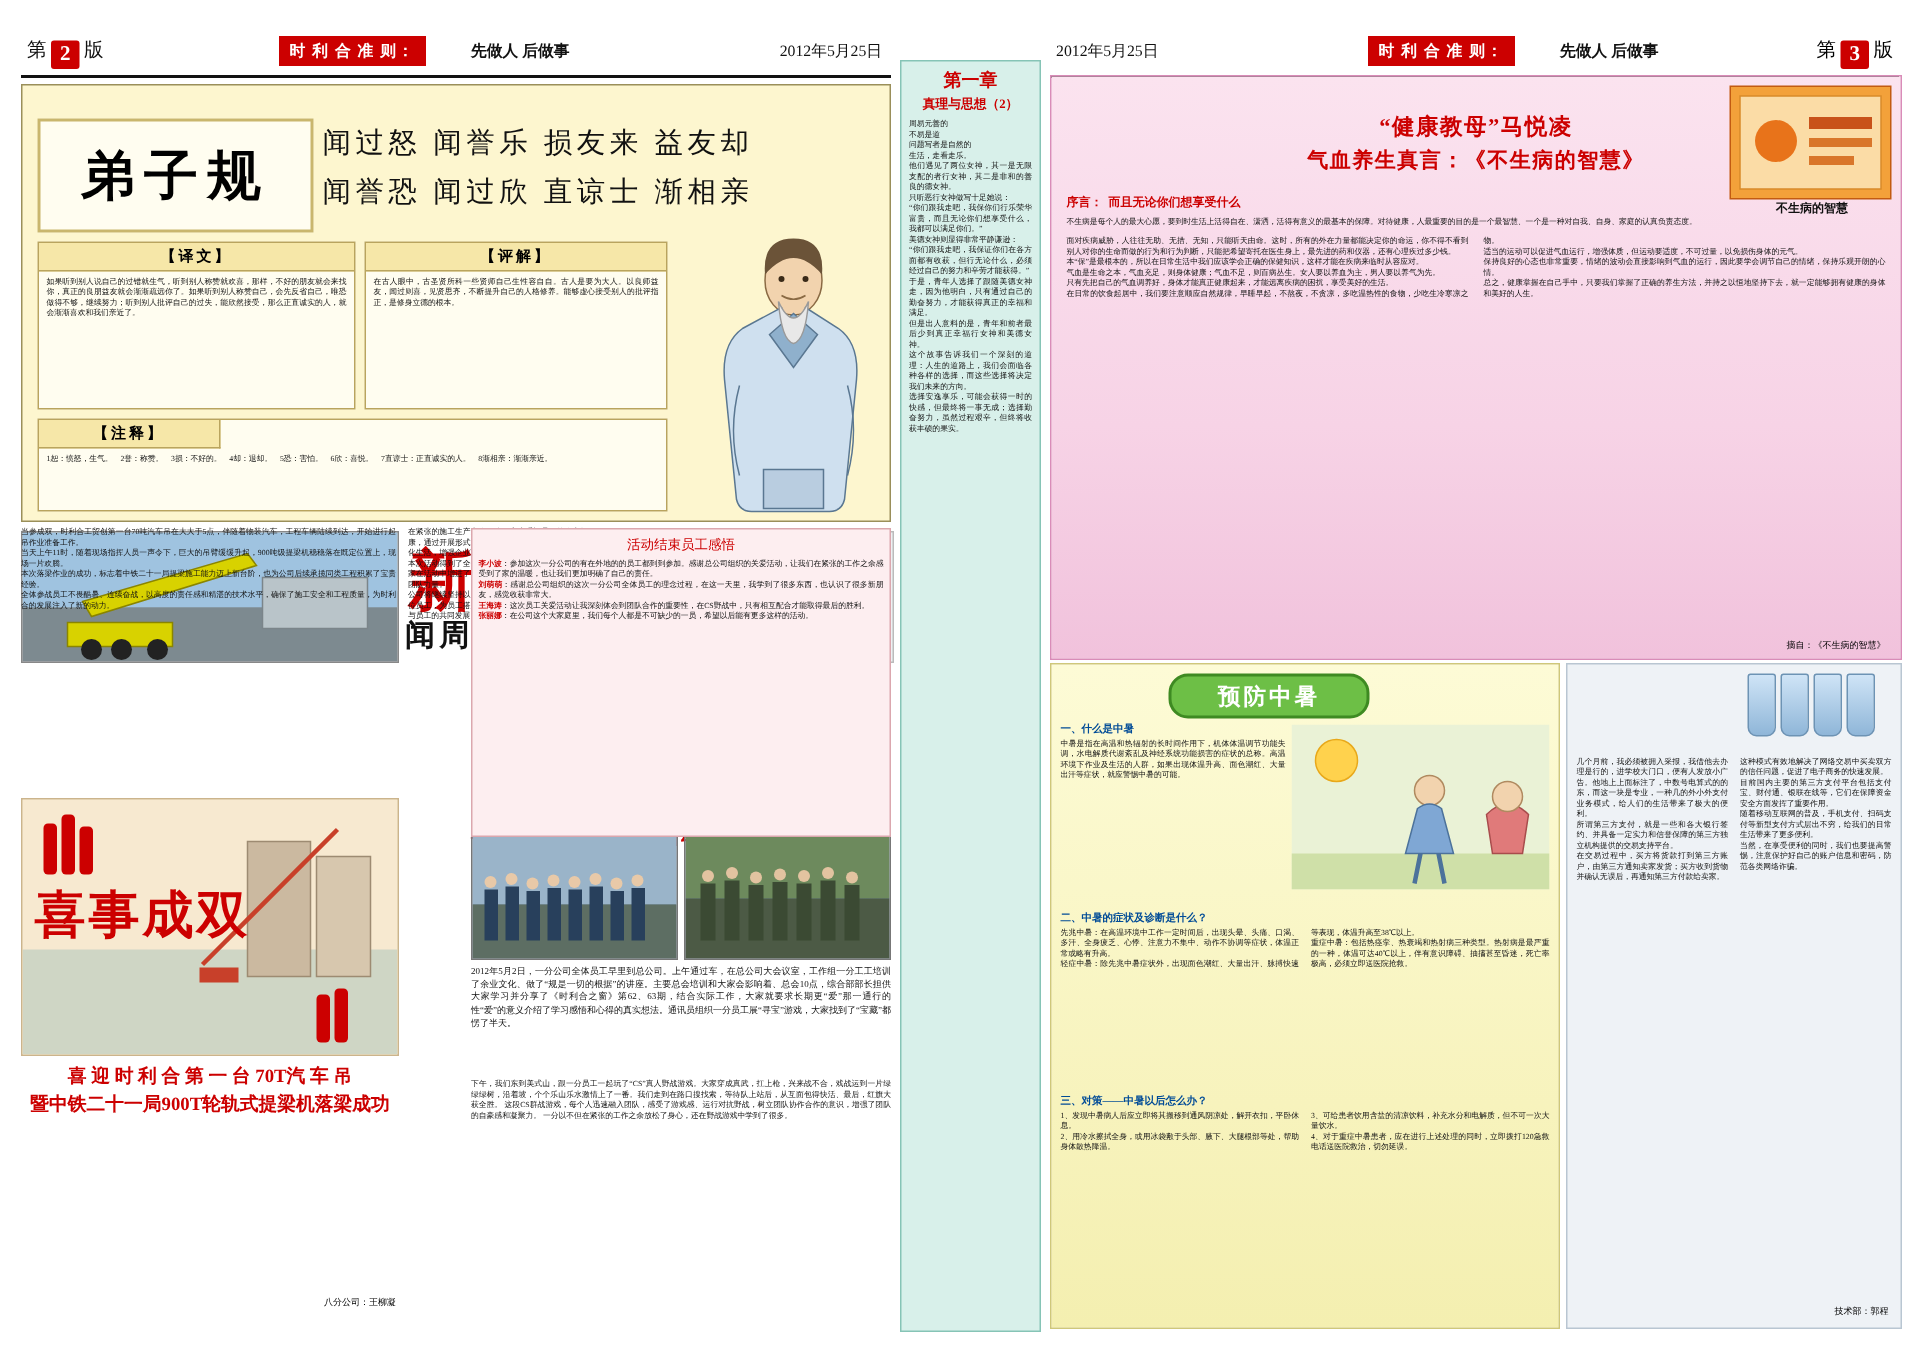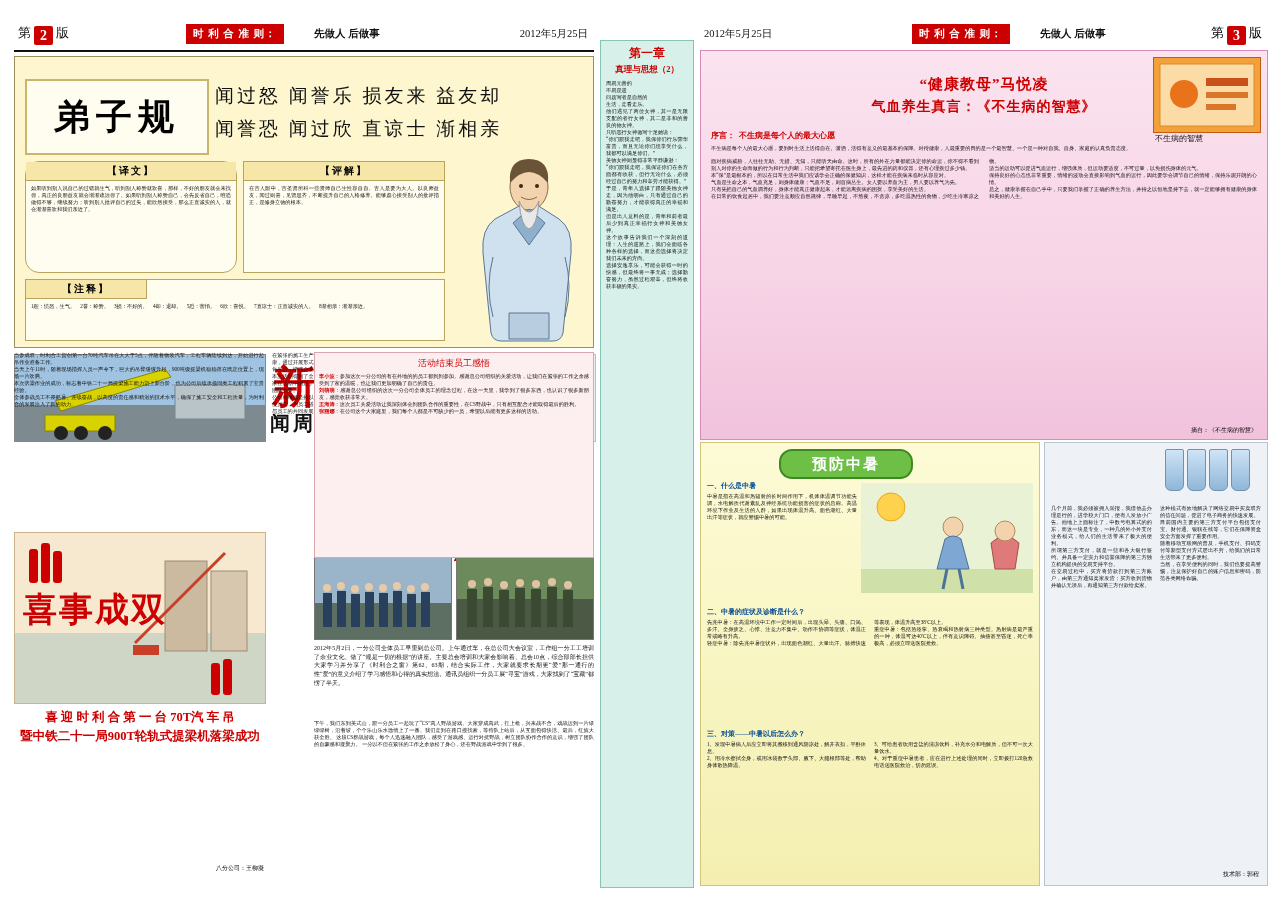--- a/index.html
+++ b/index.html
@@ -87,21 +87,21 @@
   .mh3-center2{position:absolute;left:340px;top:5px;font-size:10.5px;font-weight:bold;color:#111;}
   .mh3-right{position:absolute;right:4px;top:2px;font-size:13px;}
 
   .health{position:absolute;left:0;top:28px;width:566px;height:388px;
           background:linear-gradient(180deg,#fbe3ef 0%,#f7d3e6 60%,#f1c2dc 100%);
           border:1px solid #d98cb8;}
   .health-t1{color:#cc0000;font-size:15px;font-weight:bold;text-align:center;margin-top:24px;letter-spacing:1px;}
   .health-t2{color:#cc0000;font-size:14px;font-weight:bold;text-align:center;margin-top:4px;letter-spacing:1px;}
   .book-cover{position:absolute;right:6px;top:6px;width:106px;height:74px;
               background:linear-gradient(#f6a23c,#e8731a);border:1px solid #c25b11;}
-  .book-cap{position:absolute;right:6px;top:82px;width:106px;text-align:left;font-size:8px;font-weight:normal;color:#111;}
+  .book-cap{position:absolute;right:6px;top:82px;width:106px;text-align:center;font-size:8px;font-weight:bold;color:#111;}
 
   .prevent{position:absolute;left:0;top:420px;width:338px;height:442px;
            background:linear-gradient(180deg,#fdfbd6,#f4efb0);border:1px solid #cfc77a;}
   .pv-badge{position:absolute;left:78px;top:6px;width:130px;height:26px;border-radius:13px;
             background:#6dbf46;border:2px solid #3e8a22;color:#fff;font-size:15px;font-weight:bold;
             display:flex;align-items:center;justify-content:center;letter-spacing:2px;}
   .third{position:absolute;left:344px;top:420px;width:222px;height:442px;
          background:#eef2f6;border:1px solid #b9c6d2;}
   .third-badge{position:absolute;left:20px;top:8px;width:96px;height:46px;background:#b9d7ef;
                border:1px solid #7ca9cd;color:#1d3f66;font-size:14px;font-weight:bold;
@@ -129,21 +129,21 @@
 
     <div class="dizigui">
       <div class="dz-title">
         <span>弟子规</span>
       </div>
       <div class="dz-verses">
         <div>闻过怒  闻誉乐  损友来  益友却</div>
         <div>闻誉恐  闻过欣  直谅士  渐相亲</div>
       </div>
 
-      <div class="dz-box" style="left:10px;top:104px;width:210px;height:110px;border-radius:14px;">
+      <div class="dz-box" style="left:10px;top:104px;width:210px;height:110px;">
         <div class="hd">【译文】</div>
         <div class="bd tiny">如果听到别人说自己的过错就生气，听到别人称赞就欢喜，那样，不好的朋友就会来找你，真正的良朋益友就会渐渐疏远你了。如果听到别人称赞自己，会先反省自己，唯恐做得不够，继续努力；听到别人批评自己的过失，能欣然接受，那么正直诚实的人，就会渐渐喜欢和我们亲近了。</div>
       </div>
 
       <div class="dz-box" style="left:228px;top:104px;width:200px;height:110px;">
         <div class="hd">【评解】</div>
         <div class="bd tiny">在古人眼中，古圣贤所科一些贤师自己生性容自自。古人是要为大人。以良师益友，闻过则喜，见贤思齐，不断提升自己的人格修养。能够虚心接受别人的批评指正，是修身立德的根本。</div>
       </div>
 
       <div class="dz-box" style="left:10px;top:222px;width:418px;height:60px;">
@@ -338,21 +338,21 @@
           <rect x="52" y="46" width="30" height="6" fill="#d9762a"></rect>
         </svg>
       </div>
       <div class="book-cap">不生病的智慧</div>
 
       <div class="health-t1">“健康教母”马悦凌</div>
       <div class="health-t2">气血养生真言：《不生病的智慧》</div>
 
       <div style="margin:8px 10px 0 10px;">
         <span class="red bold" style="font-size:8px;">序言：</span>
-        <span class="red bold" style="font-size:8px;">不生病是每个人的最大心愿</span>
+        <span class="red bold" style="font-size:8px;">而且无论你们想享受什么</span>
         <div class="tiny" style="margin-top:3px;">不生病是每个人的最大心愿，要到时生活上活得自在、潇洒，活得有意义的最基本的保障。对待健康，人最重要的目的是一个最智慧、一个是一种对自我、自身、家庭的认真负责态度。</div>
       </div>
 
       <div class="tiny" style="margin:6px 10px 0 10px;column-count:2;column-gap:10px;height:250px;white-space:pre-line;">面对疾病威胁，人往往无助、无措、无知，只能听天由命。这时，所有的外在力量都能决定你的命运，你不得不看到别人对你的生命而做的行为和行为判断，只能把希望寄托在医生身上，最先进的药和仪器，还有心理疾过多少钱。
 本“保”是最根本的，所以在日常生活中我们应该学会正确的保健知识，这样才能在疾病来临时从容应对。
 气血是生命之本，气血充足，则身体健康；气血不足，则百病丛生。女人要以养血为主，男人要以养气为先。
 只有先把自己的气血调养好，身体才能真正健康起来，才能远离疾病的困扰，享受美好的生活。
 在日常的饮食起居中，我们要注意顺应自然规律，早睡早起，不熬夜，不贪凉，多吃温热性的食物，少吃生冷寒凉之物。
 适当的运动可以促进气血运行，增强体质，但运动要适度，不可过量，以免损伤身体的元气。
 保持良好的心态也非常重要，情绪的波动会直接影响到气血的运行，因此要学会调节自己的情绪，保持乐观开朗的心情。

